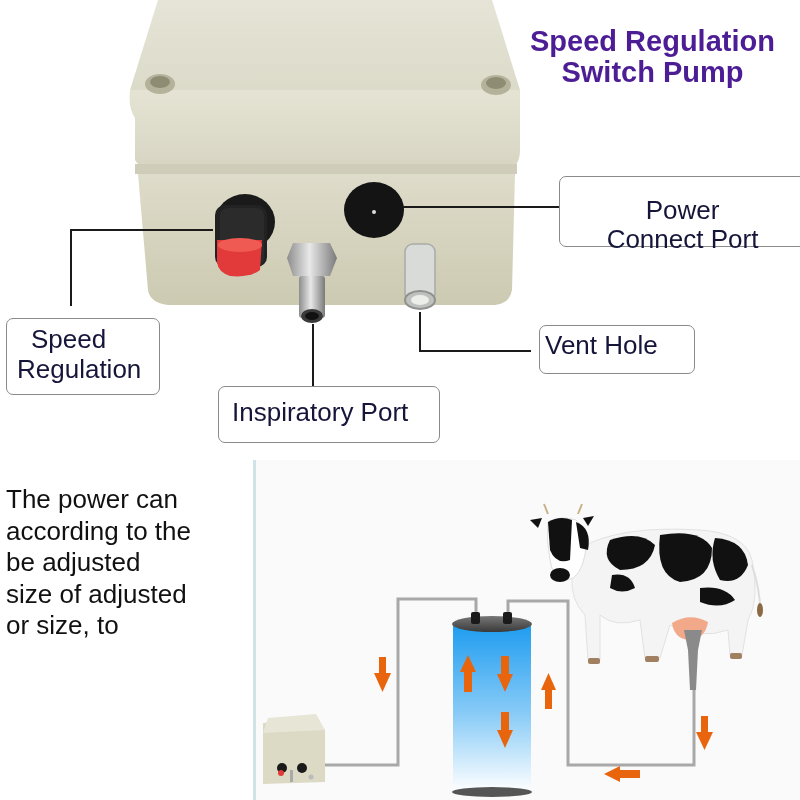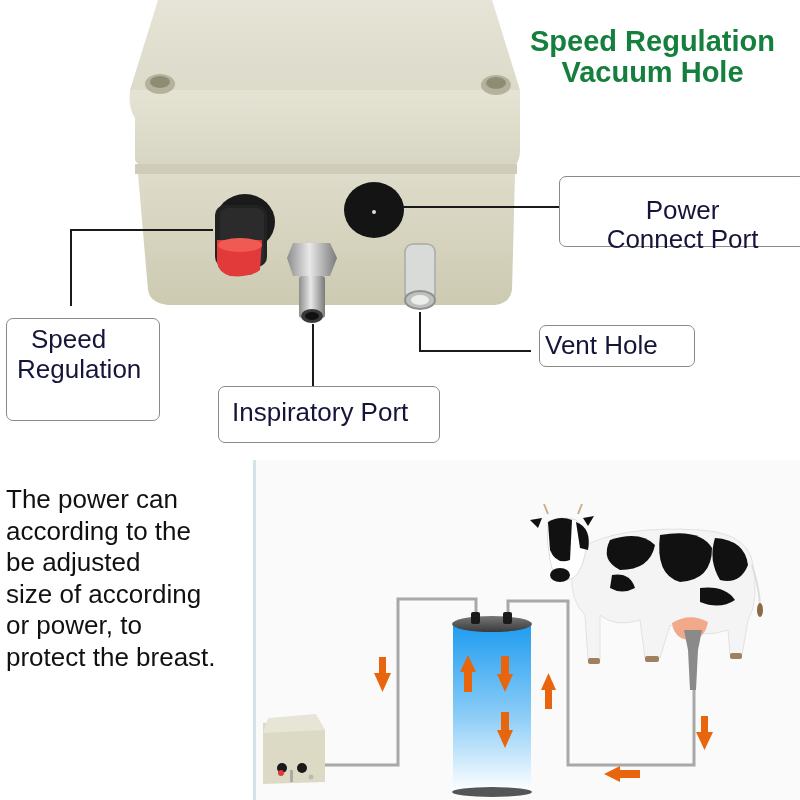--- a/index.html
+++ b/index.html
@@ -1,18 +1,18 @@
 <!DOCTYPE html>
 <html><head>
 <meta charset="utf-8">
 <style>
   html,body{margin:0;padding:0;}
   body{width:800px;height:800px;background:#ffffff;position:relative;overflow:hidden;font-family:"Liberation Sans",sans-serif;}
   .abs{position:absolute;}
-  .title{left:505px;top:26px;width:295px;text-align:center;color:#15803d;font-weight:bold;font-size:29px;line-height:31px;}
+  .title{left:505px;top:26px;width:295px;text-align:center;color:#4c1d95;font-weight:bold;font-size:29px;line-height:31px;}
   .callout{position:absolute;border:1.5px solid #8a8a8a;border-radius:7px;background:#fff;color:#15153a;font-size:26px;line-height:29px;box-sizing:border-box;}
   .line{position:absolute;background:#1a1a1a;}
   .desc{left:6px;top:484px;width:250px;font-size:26px;line-height:31.5px;color:#111;}
   .diagram{left:253px;top:460px;width:547px;height:340px;background:#fbfafa;}
   svg{position:absolute;left:0;top:0;}
 </style>
 </head>
 <body>
 
 <svg width="800" height="460" viewBox="0 0 800 460">
@@ -62,55 +62,54 @@
   <ellipse cx="312" cy="316" rx="11" ry="7" fill="#3a3a3a"></ellipse>
   <ellipse cx="312" cy="316" rx="7" ry="4" fill="#111"></ellipse>
 
   <rect x="405" y="244" width="30" height="58" rx="8" fill="#d9dbd8" stroke="#a9aba8" stroke-width="1.5"></rect>
   <ellipse cx="420" cy="300" rx="15" ry="9" fill="#bfc1be" stroke="#8f918f" stroke-width="2"></ellipse>
   <ellipse cx="420" cy="300" rx="9" ry="5" fill="#eceeea"></ellipse>
 </svg>
 
 <div class="abs title">
   <div>Speed Regulation</div>
-  <div>Vacuum Hole</div>
+  <div>Switch Pump</div>
 </div>
 
 <div class="line" style="left:403px;top:206px;width:157px;height:1.5px;"></div>
 <div class="line" style="left:70px;top:229px;width:143px;height:1.5px;"></div>
 <div class="line" style="left:70px;top:229px;width:1.5px;height:77px;"></div>
 <div class="line" style="left:312px;top:324px;width:1.5px;height:62px;"></div>
 <div class="line" style="left:419px;top:312px;width:1.5px;height:39px;"></div>
 <div class="line" style="left:419px;top:350px;width:112px;height:1.5px;"></div>
 
 <div class="callout" style="left:559px;top:176px;width:247px;height:71px;text-align:center;padding-top:19px;">
   <div>Power</div>
   <div>Connect Port</div>
 </div>
 
-<div class="callout" style="left:539px;top:325px;width:156px;height:42px;padding:5px 0 0 5px;">
+<div class="callout" style="left:539px;top:325px;width:156px;height:49px;padding:5px 0 0 5px;">
   <span>Vent Hole</span>
 </div>
 
-<div class="callout" style="left:6px;top:318px;width:154px;height:103px;padding:5px 0 0 10px;line-height:30px;">
+<div class="callout" style="left:6px;top:318px;width:154px;height:77px;padding:5px 0 0 10px;line-height:30px;">
   <div style="padding-left:14px;">Speed</div>
   <div>Regulation</div>
 </div>
 
 <div class="callout" style="left:218px;top:386px;width:222px;height:57px;padding:11px 0 11px 13px;">
   <span>Inspiratory Port</span>
 </div>
 
 <div class="abs desc">
   <div>The power can</div>
   <div>according to the</div>
   <div>be adjusted</div>
-  <div>size of according</div>
-  <div>or power, to</div>
-  <div>protect the breast.</div>
+  <div>size of adjusted</div>
+  <div>or size, to</div>
 </div>
 
 <div class="abs diagram">
   <svg width="547" height="340" viewBox="253 460 547 340">
     <defs>
       <linearGradient id="tank" x1="0" y1="0" x2="0" y2="1">
         <stop offset="0" stop-color="#1e9cf0"></stop>
         <stop offset="0.55" stop-color="#8ccdf7"></stop>
         <stop offset="1" stop-color="#ffffff"></stop>
       </linearGradient>

